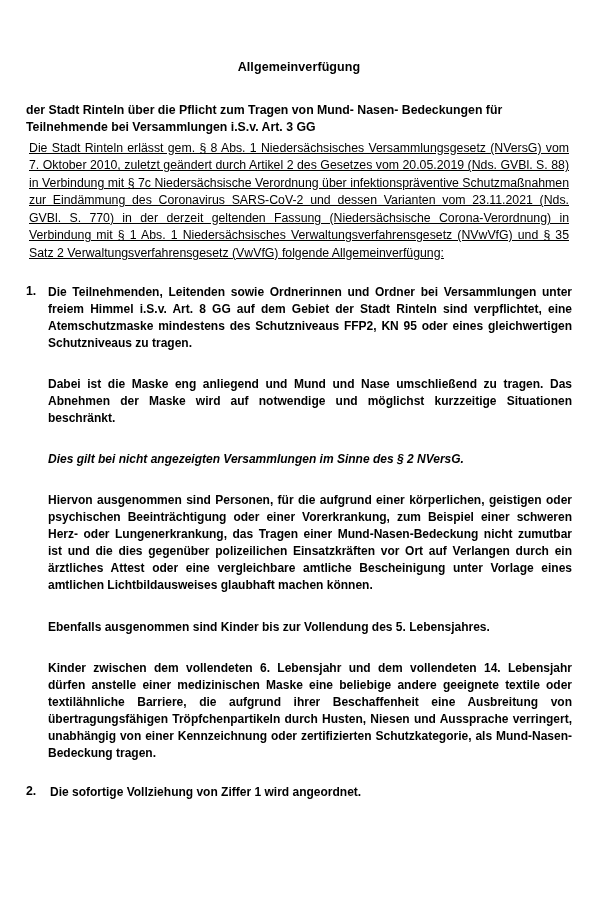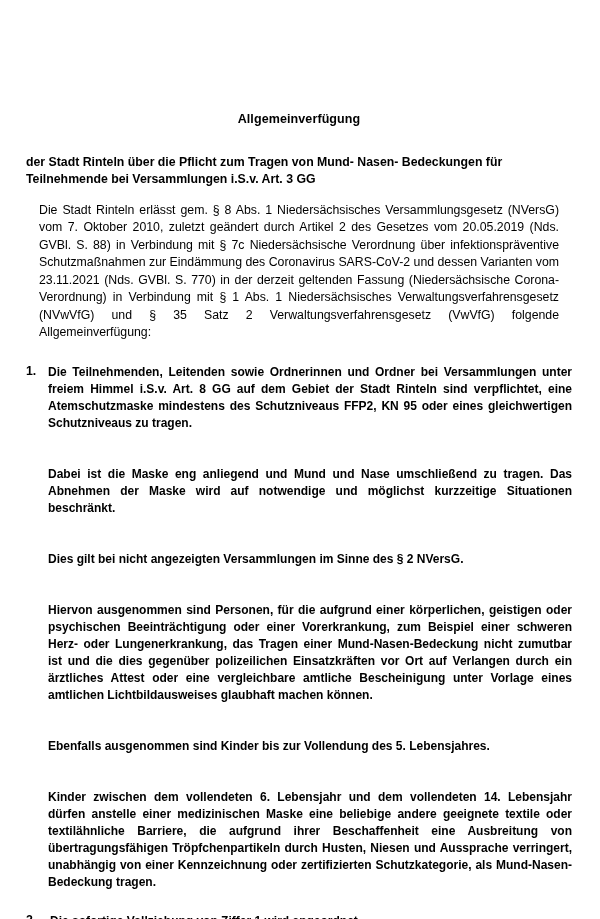--- a/index.html
+++ b/index.html
@@ -23,36 +23,37 @@
     position: relative;
     background: #fff;
   }
   .content {
     padding: 0 28px 0 26px;
   }
   .doc-title {
     text-align: center;
     font-weight: bold;
     font-size: 12.5px;
-    margin-top: 112px;
+    margin-top: 60px;
     margin-bottom: 0;
     letter-spacing: 0.1px;
   }
   .doc-subtitle {
     font-weight: bold;
     font-size: 12.3px;
     line-height: 1.42;
     margin-top: 28px;
     text-align: left;
   }
   p.body-para {
     font-size: 12.3px;
     line-height: 1.42;
     text-align: justify;
-    margin: 13px;
+    margin: 3px;
+    text-decoration: underline;
   }
   .intro-para {
     margin-top: 26px;
   }
   ol.items {
     list-style: none;
     margin: 0;
     padding: 0;
   }
   li.item {
@@ -71,23 +72,24 @@
     padding-left: 22px;
   }
   .item-body p {
     font-weight: bold;
     font-size: 12px;
     line-height: 1.42;
     text-align: justify;
     margin: 0 0 0 0;
   }
   .item-body p + p {
-    margin-top: 34px;
+    margin-top: 24px;
   }
   .item-body p.italic {
+    font-style: italic;
   }
   li.item-flat .item-body p {
     text-align: left;
   }
   li.item-flat .item-body {
     padding-left: 24px;
     margin-top: 16px;
   }
 </style>
 </head>

